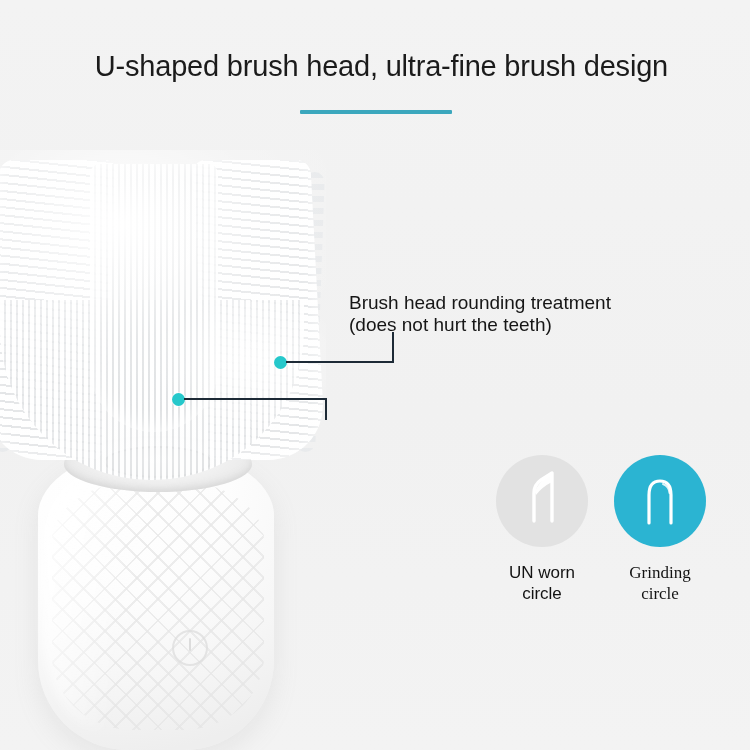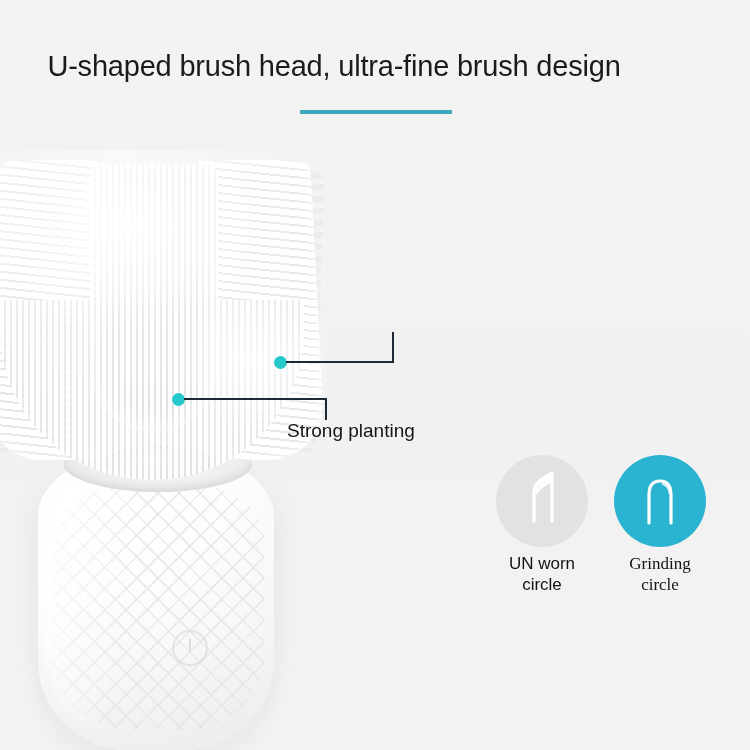--- a/index.html
+++ b/index.html
@@ -26,21 +26,21 @@
     background: linear-gradient(180deg, #f3f3f3 0%, #f1f1f1 55%, #f3f3f3 100%);
     overflow: hidden;
   }
 
   
   .title {
     position: absolute;
     top: 48px;
     left: 0;
     width: 668px;
-    text-align: center;
+    text-align: right;
     font-size: 29px;
     line-height: 36px;
     letter-spacing: -0.2px;
     color: #1b1b1b;
     white-space: nowrap;
   }
 
   .title-rule {
     position: absolute;
     top: 110px;
@@ -319,21 +319,21 @@
     background: #2bb4d2;
   }
 
   .badge-glyph {
     position: absolute;
     left: 0; top: 0;
     width: 92px; height: 92px;
   }
 
   .badge-label {
-    margin-top: 6px;
+    margin-top: 15px;
     font-size: 17px;
     line-height: 21px;
     color: #131313;
   }
 </style>
 </head>
 <body>
 
 <div class="page">
 
@@ -359,26 +359,29 @@
       <div class="u-inner"></div>
       <div class="u-gloss"></div>
       <div class="u-soft"></div>
     </div>
 
   </div>
 
   <div class="dot dot-1"></div>
   <div class="lead lead-h c1-h"></div>
   <div class="lead lead-v c1-v"></div>
+  <div class="callout-text callout-1">
+    <div>Brush head rounding treatment</div>
+    <div>(does not hurt the teeth)</div>
+  </div>
 
   <div class="dot dot-2"></div>
   <div class="lead lead-h c2-h"></div>
   <div class="lead lead-v c2-v"></div>
   <div class="callout-text callout-2">
-    <div>Strong planting</div>
   </div>
 
   <div class="badges">
 
     <div class="badge worn">
       <div class="badge-circle">
         <svg class="badge-glyph" viewBox="0 0 92 92">
 
           <path d="M38 66 L38 38 Q38 30 45 25 L56 18 L56 66" fill="none" stroke="#ffffff" stroke-width="3.4" stroke-linecap="round" stroke-linejoin="round"></path>
           <path d="M39 37 Q41 28 55 19 L56 27 Q46 32 40 40 Z" fill="#ffffff" opacity="0.95"></path>

